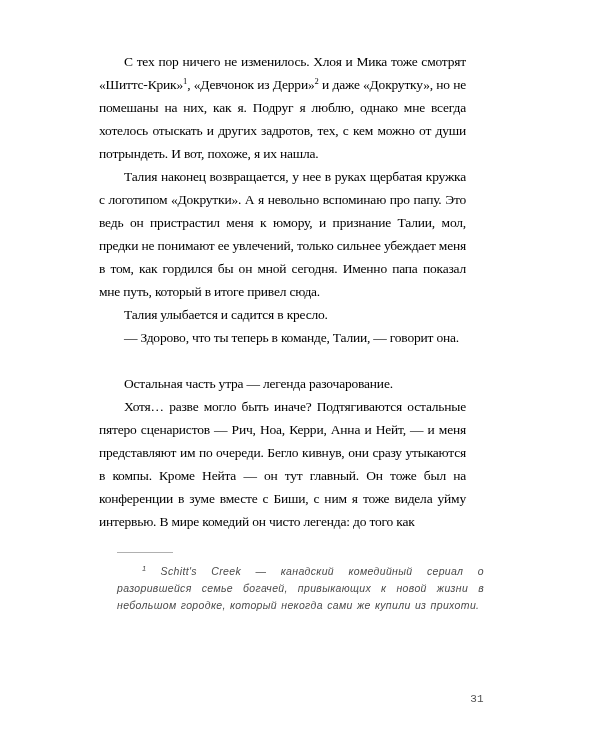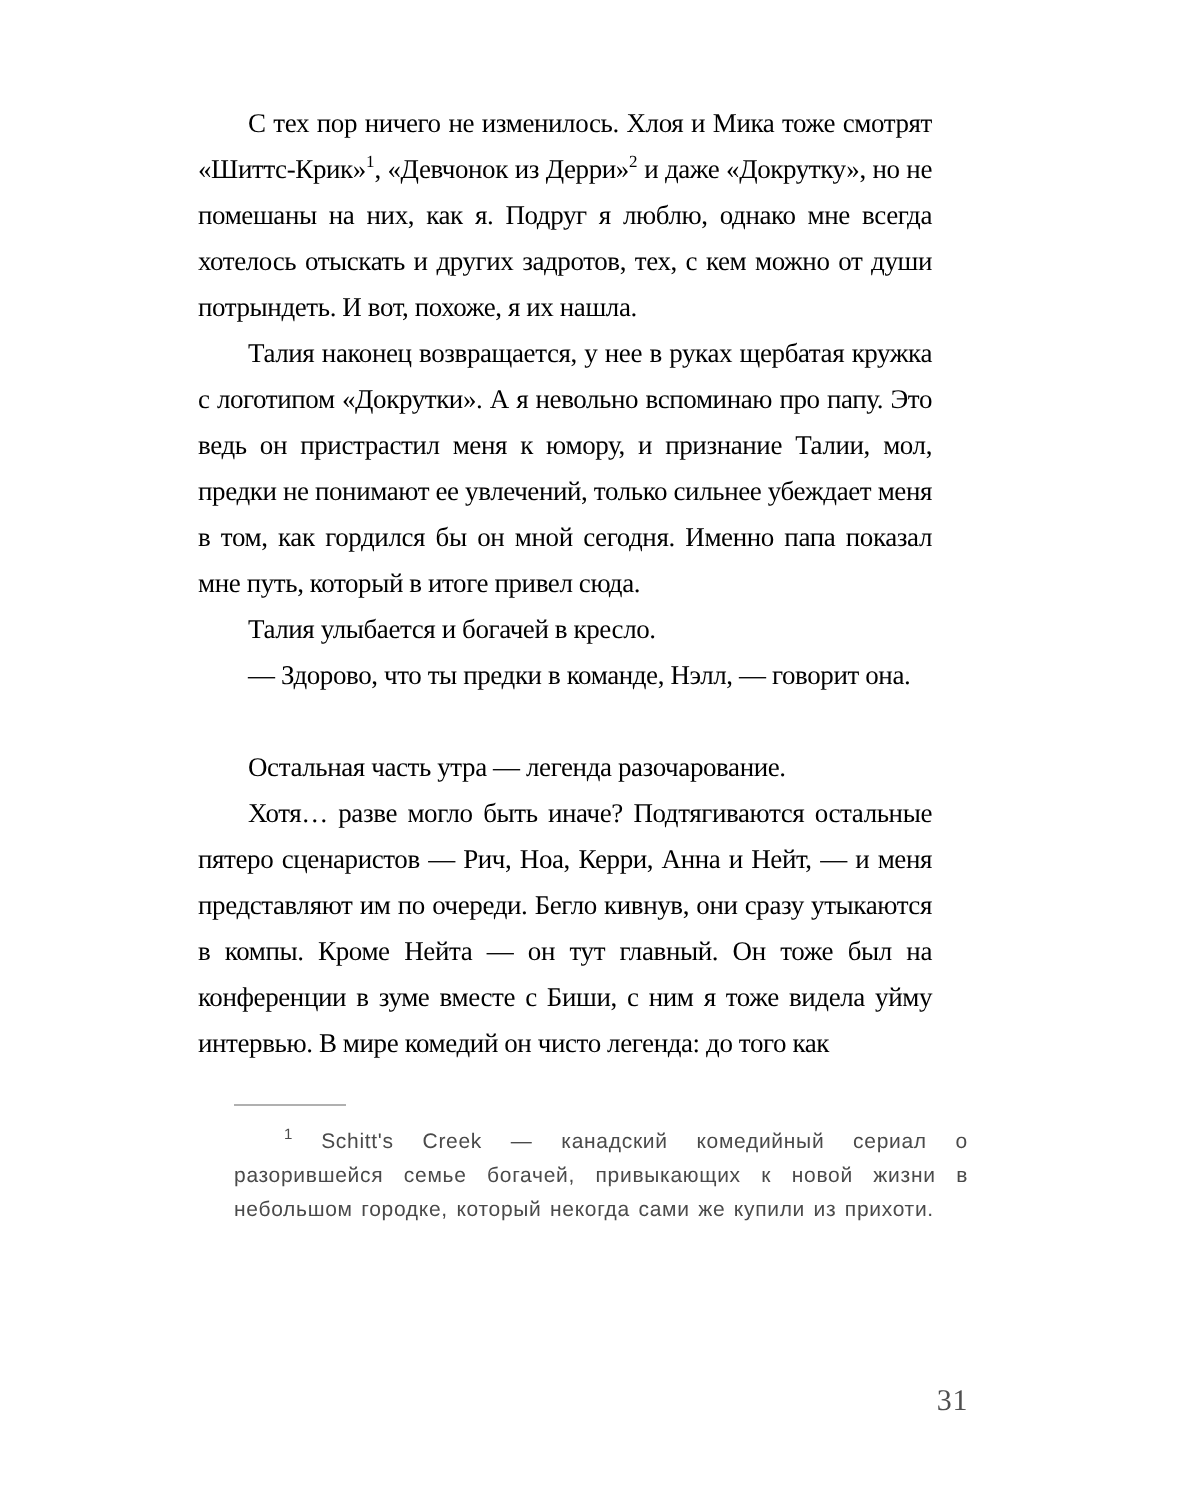--- a/index.html
+++ b/index.html
@@ -54,48 +54,49 @@
   .footnotes p {
     margin: 0;
     font-family: "Liberation Sans", "DejaVu Sans", sans-serif;
     font-size: 10.5px;
     line-height: 17px;
     letter-spacing: 0.35px;
     word-spacing: 1px;
     color: #4a4a4a;
     text-align: justify;
     text-indent: 25px;
+    font-style: italic;
   }
   .footnotes sup {
     font-size: 7.5px;
     line-height: 0;
     letter-spacing: 0;
     vertical-align: super;
   }
   .page-number {
     position: absolute;
     left: 117px;
     top: 693px;
     width: 367px;
     text-align: right;
-    font-family: Liberation Serif, serif;
-    font-size: 15px;
+    font-family: Liberation Mono, monospace;
+    font-size: 11px;
     letter-spacing: 0.3px;
     color: #4f4f4f;
   }
 </style>
 </head>
 <body>
 
 <div class="page">
   <div class="body-text">
       <p>С тех пор ничего не изменилось. Хлоя и Мика тоже смотрят «Шиттс-Крик»<sup>1</sup>, «Девчонок из Дерри»<sup>2</sup> и даже «Докрутку», но не помешаны на них, как я. Подруг я люблю, однако мне всегда хотелось отыскать и других задротов, тех, с кем можно от души потрындеть. И вот, похоже, я их нашла.</p>
       <p>Талия наконец возвращается, у нее в руках щербатая кружка с логотипом «Докрутки». А я невольно вспоминаю про папу. Это ведь он пристрастил меня к юмору, и признание Талии, мол, предки не понимают ее увлечений, только сильнее убеждает меня в том, как гордился бы он мной сегодня. Именно папа показал мне путь, который в итоге привел сюда.</p>
-      <p>Талия улыбается и богачей в кресло.</p>
-      <p>— Здорово, что ты предки в команде, Нэлл, — говорит она.</p>
+      <p>Талия улыбается и садится в кресло.</p>
+      <p>— Здорово, что ты теперь в команде, Талии, — говорит она.</p>
       <p class="scene-break">Остальная часть утра — легенда разочарование.</p>
       <p>Хотя… разве могло быть иначе? Подтягиваются остальные пятеро сценаристов — Рич, Ноа, Керри, Анна и Нейт, — и меня представляют им по очереди. Бегло кивнув, они сразу утыкаются в компы. Кроме Нейта — он тут главный. Он тоже был на конференции в зуме вместе с Биши, с ним я тоже видела уйму интервью. В мире комедий он чисто легенда: до того как</p>
     </div>
   <div class="footnote-area">
     <div class="fn-divider"></div>
     <div class="footnotes">
         <p><sup>1</sup> Schitt's Creek — канадский комедийный сериал о разорившейся семье богачей, привыкающих к новой жизни в небольшом городке, который некогда сами же купили из прихоти.</p>
       </div>
   </div>
   <div class="page-number">31</div>

